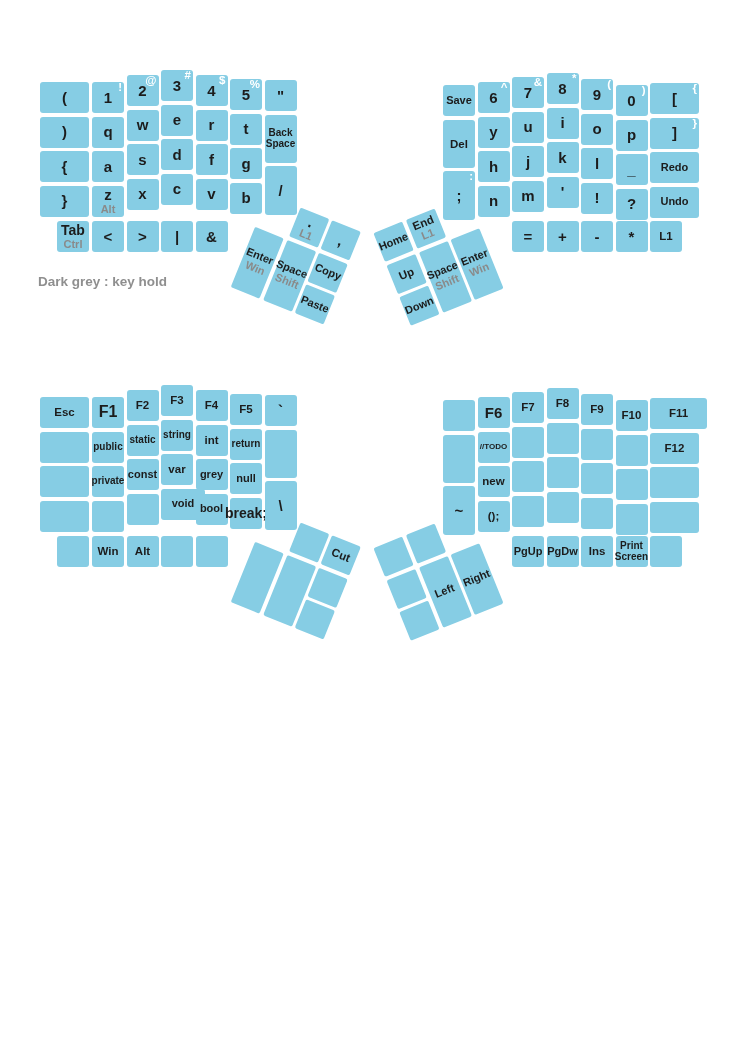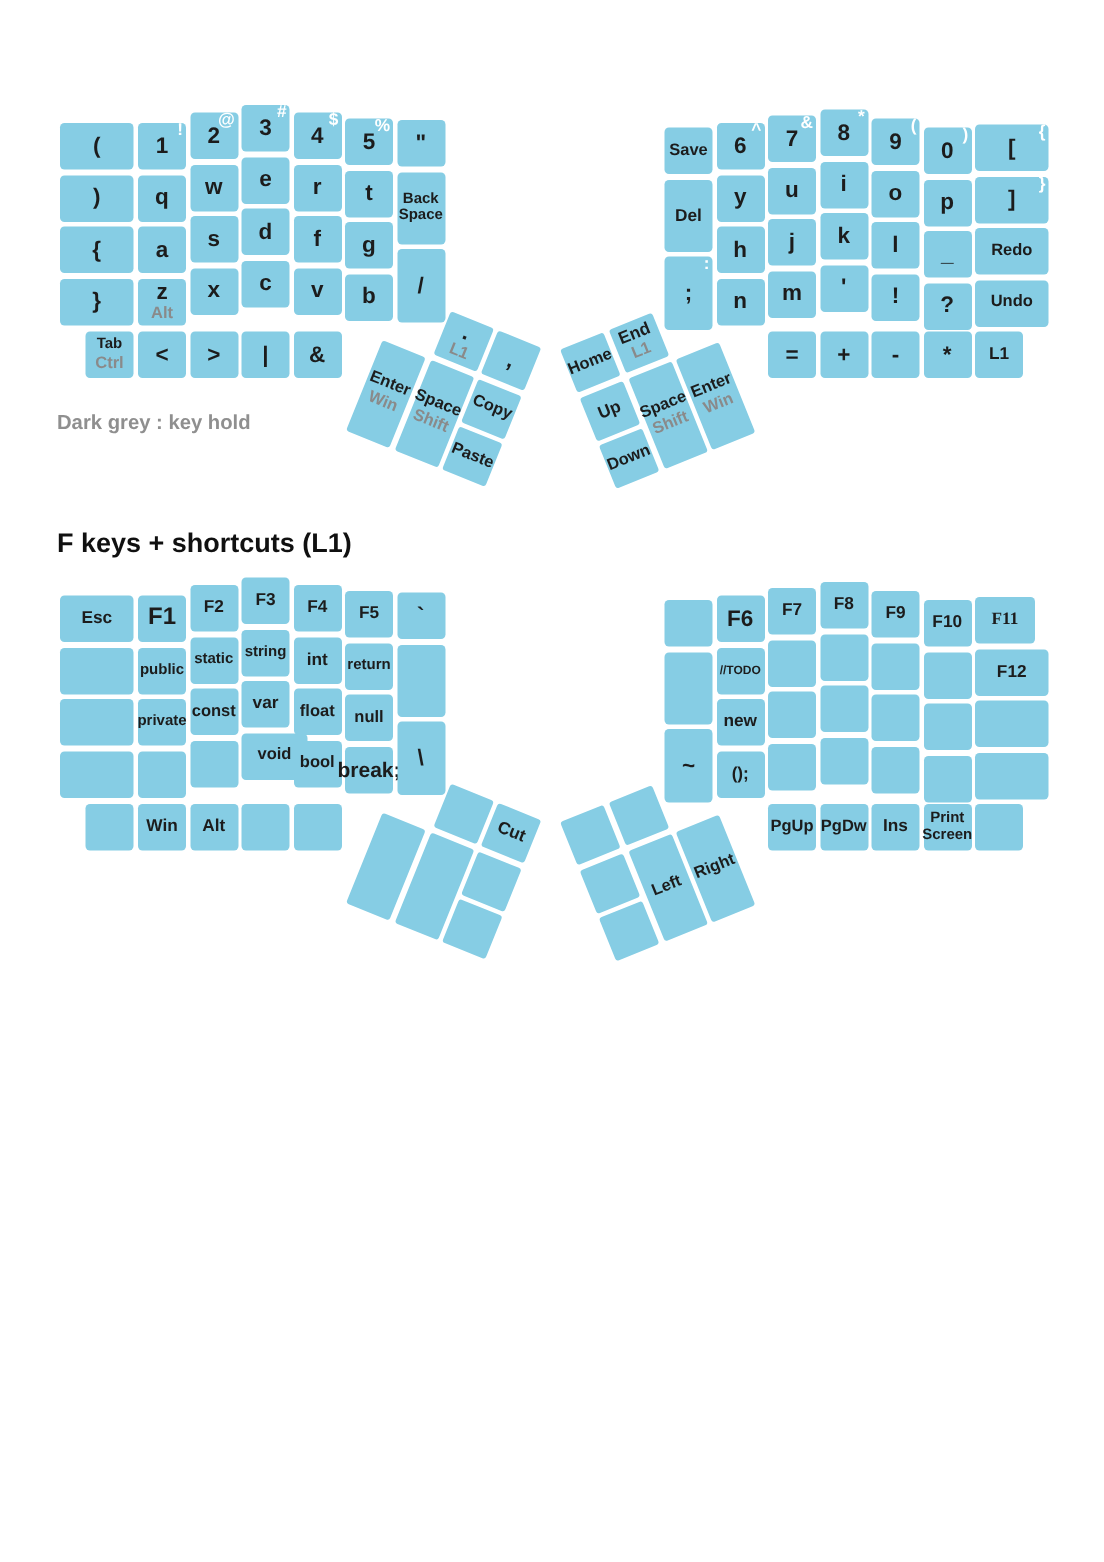--- a/index.html
+++ b/index.html
@@ -21,21 +21,20 @@
   .key .hold{font-size:11px;line-height:1.1;color:var(--hold);}
   .key .shift{position:absolute;top:-1px;right:2px;font-size:11.5px;color:var(--shift);line-height:1.1;}
   .thumb{position:absolute;width:103.5px;height:103.5px;transform-origin:50% 50%;}
   .thumb .key{border-radius:2px;}
 </style>
 </head>
 <body>
 
 <div class="canvas" style="--key: #86CDE4; --label: #1c1c1c; --shift: #ffffff; --hold: #8a8a8a;">
   <div id="legend">Dark grey : key hold</div>
-  <div class="title" id="title2">F keys + shortcuts (L1)</div>
   <div id="keys-root">
       <div>
         <div class="key" style="left: 40px; top: 82px; width: 49px; height: 31px;">
           <span class="main" style="font-size: 15px;">(</span>
         </div>
         <div class="key" style="left: 40px; top: 116.5px; width: 49px; height: 31px;">
           <span class="main" style="font-size: 15px;">)</span>
         </div>
         <div class="key" style="left: 40px; top: 151px; width: 49px; height: 31px;">
           <span class="main" style="font-size: 15px;">{</span>
@@ -112,21 +111,21 @@
         <div class="key" style="left: 264.5px; top: 80px; width: 32px; height: 31px;">
           <span class="main" style="font-size: 15px;">"</span>
         </div>
         <div class="key" style="left: 264.5px; top: 114.5px; width: 32px; height: 48.25px;">
           <span class="main" style="font-size: 10px;">Back Space</span>
         </div>
         <div class="key" style="left: 264.5px; top: 166.25px; width: 32px; height: 48.25px;">
           <span class="main" style="font-size: 15px;">/</span>
         </div>
         <div class="key" style="left: 57px; top: 221px; width: 32px; height: 31px;">
-          <span class="main" style="font-size: 10px;">Tab</span>
+          <span class="main" style="font-size: 14px;">Tab</span>
           <span class="hold">Ctrl</span>
         </div>
         <div class="key" style="left: 92px; top: 221px; width: 32px; height: 31px;">
           <span class="main" style="font-size: 15px;">&lt;</span>
         </div>
         <div class="key" style="left: 126.5px; top: 221px; width: 32px; height: 31px;">
           <span class="main" style="font-size: 15px;">&gt;</span>
         </div>
         <div class="key" style="left: 161px; top: 221px; width: 32px; height: 31px;">
           <span class="main" style="font-size: 15px;">|</span>
@@ -326,21 +325,21 @@
         <div class="key" style="left: 161px; top: 488.5px; width: 44px; height: 31px;">
           <span class="main" style="font-size: 11px;">void</span>
         </div>
         <div class="key" style="left: 195.5px; top: 390px; width: 32px; height: 31px;">
           <span class="main" style="font-size: 11.5px;">F4</span>
         </div>
         <div class="key" style="left: 195.5px; top: 424.5px; width: 32px; height: 31px;">
           <span class="main" style="font-size: 11.5px;">int</span>
         </div>
         <div class="key" style="left: 195.5px; top: 459px; width: 32px; height: 31px;">
-          <span class="main" style="font-size: 11px;">float</span>
+          <span class="main" style="font-size: 11px;">grey</span>
         </div>
         <div class="key" style="left: 195.5px; top: 493.5px; width: 32px; height: 31px;">
           <span class="main" style="font-size: 11px;">bool</span>
         </div>
         <div class="key" style="left: 230px; top: 394px; width: 32px; height: 31px;">
           <span class="main" style="font-size: 11.5px;">F5</span>
         </div>
         <div class="key" style="left: 230px; top: 428.5px; width: 32px; height: 31px;">
           <span class="main" style="font-size: 10px;">return</span>
         </div>
@@ -402,21 +401,21 @@
         </div>
         <div class="key" style="left: 581px; top: 428.5px; width: 32px; height: 31px;"></div>
         <div class="key" style="left: 581px; top: 463px; width: 32px; height: 31px;"></div>
         <div class="key" style="left: 581px; top: 497.5px; width: 32px; height: 31px;"></div>
         <div class="key" style="left: 615.5px; top: 400px; width: 32px; height: 31px;">
           <span class="main" style="font-size: 11.5px;">F10</span>
         </div>
         <div class="key" style="left: 615.5px; top: 434.5px; width: 32px; height: 31px;"></div>
         <div class="key" style="left: 615.5px; top: 469px; width: 32px; height: 31px;"></div>
         <div class="key" style="left: 615.5px; top: 503.5px; width: 32px; height: 31px;"></div>
-        <div class="key" style="left: 650px; top: 398px; width: 40px; height: 31px; font-family: Liberation Serif, serif;">
+        <div class="key" style="left: 650px; top: 398px; width: 57px; height: 31px;">
           <span class="main" style="font-size: 11.5px;">F11</span>
         </div>
         <div class="key" style="left: 650px; top: 432.5px; width: 49px; height: 31px;">
           <span class="main" style="font-size: 11.5px;">F12</span>
         </div>
         <div class="key" style="left: 650px; top: 467px; width: 49px; height: 31px;"></div>
         <div class="key" style="left: 650px; top: 501.5px; width: 49px; height: 31px;"></div>
         <div class="key" style="left: 512px; top: 536px; width: 32px; height: 31px;">
           <span class="main" style="font-size: 11px;">PgUp</span>
         </div>

